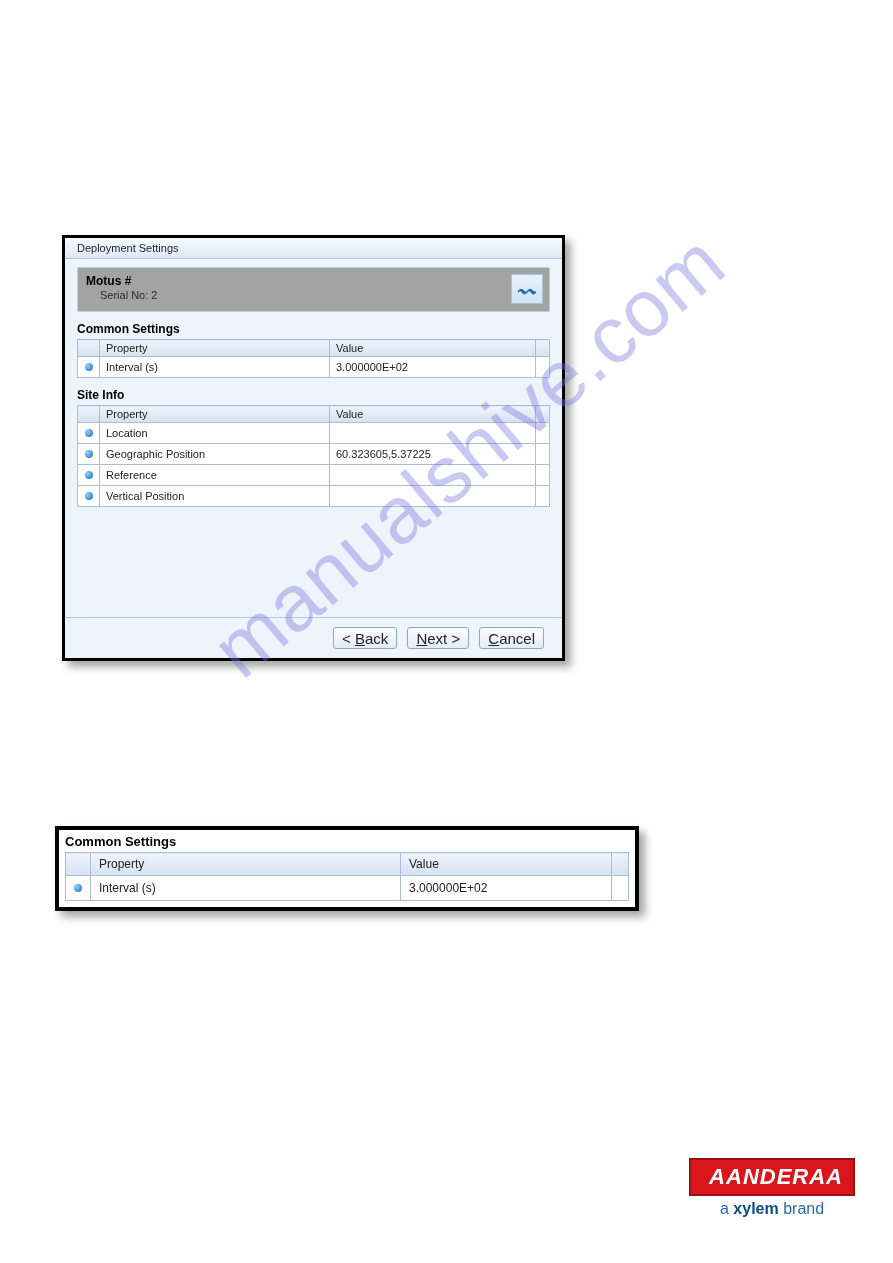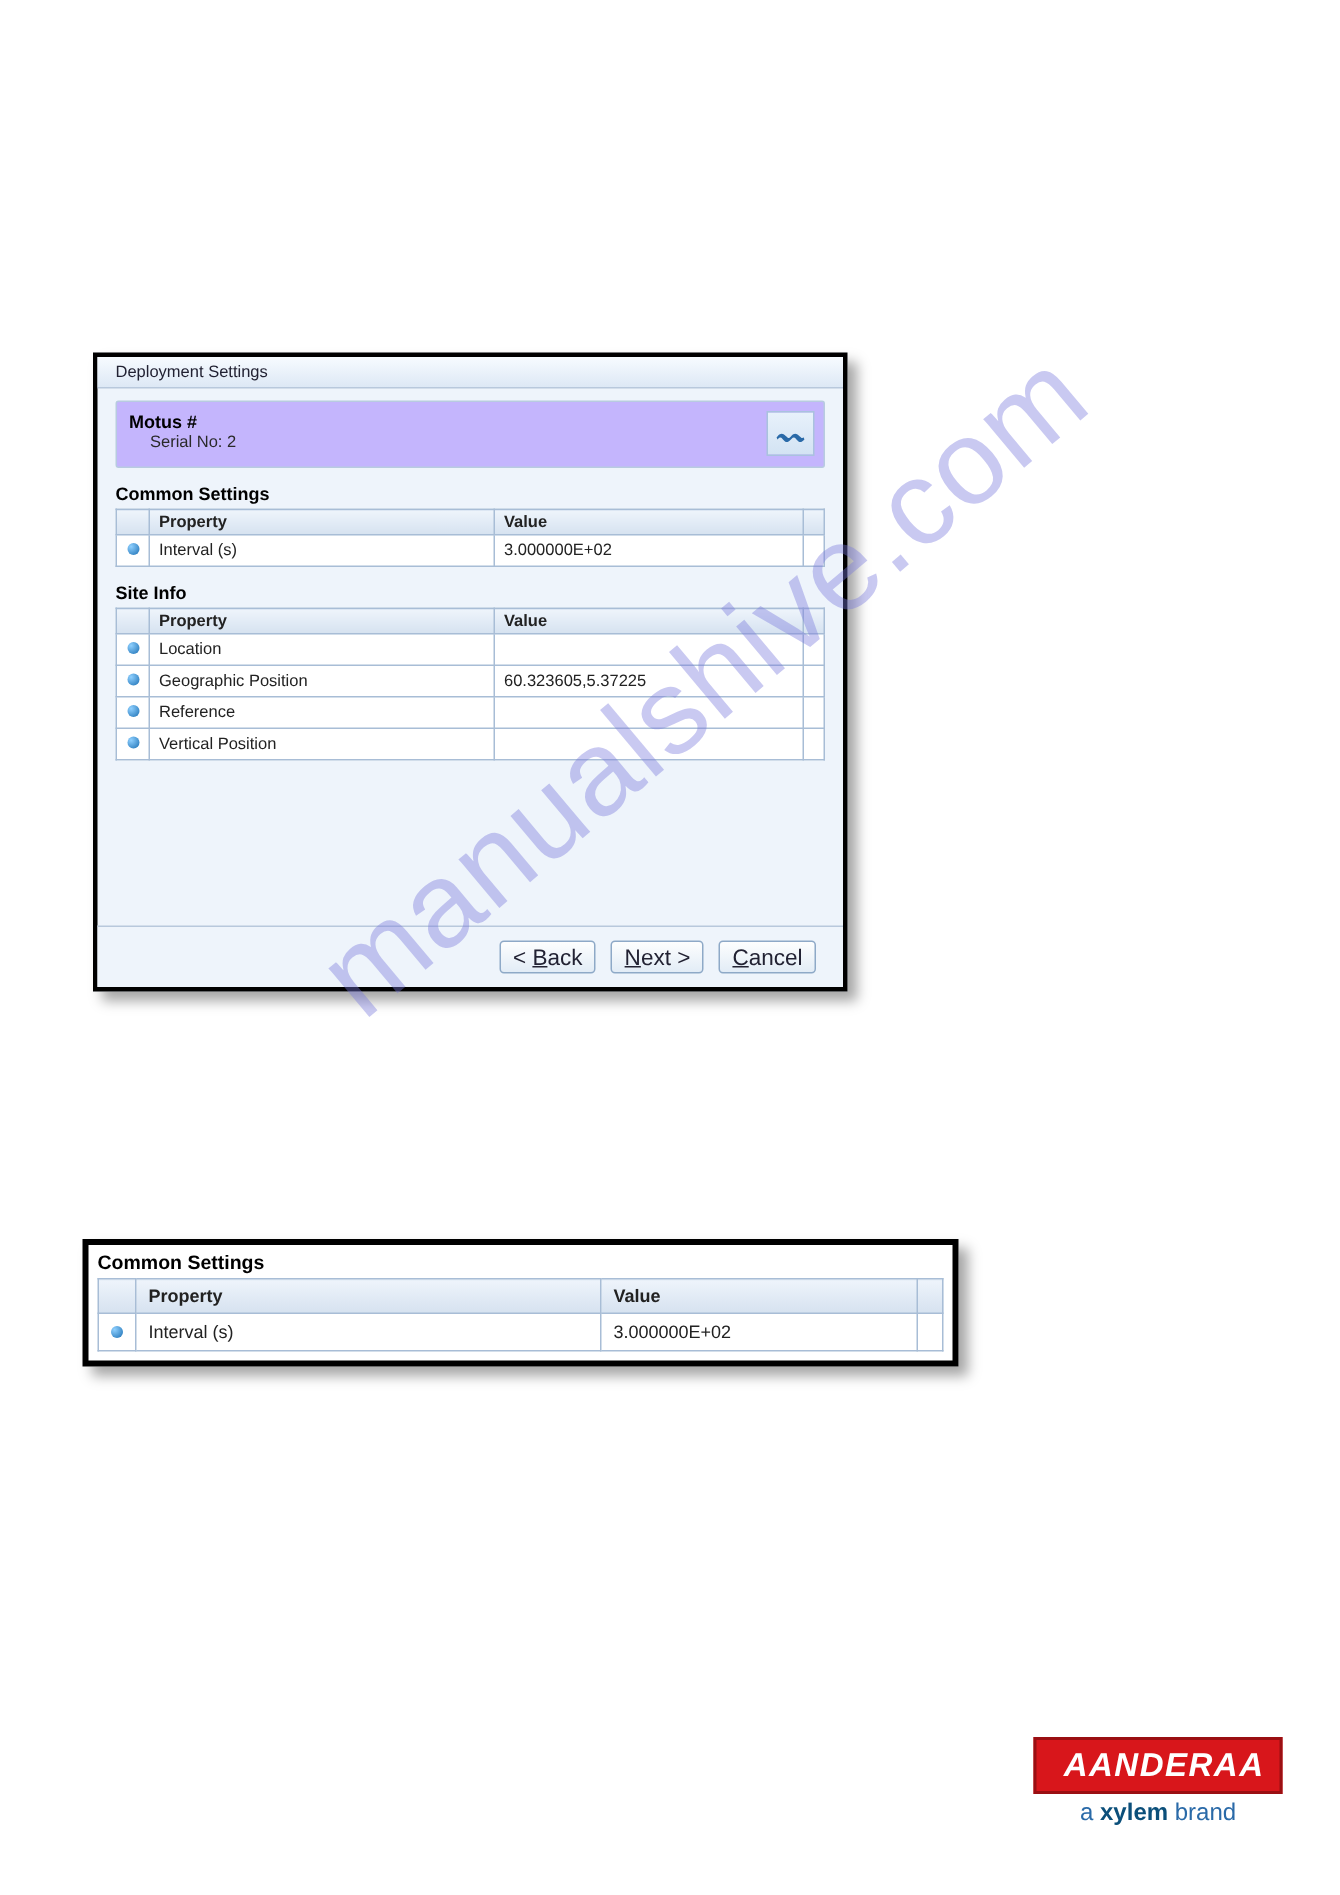--- a/index.html
+++ b/index.html
@@ -46,21 +46,21 @@
     color: #223;
     padding-left: 12px;
     line-height: 20px;
   }
   .dlg-body {
     padding: 8px 12px 0 12px;
   }
   .dev-header {
     border: 1px solid #b8cbe0;
     border-radius: 2px;
-    background: #c4b5fd;
+    background: #a3a3a3;
     padding: 6px 8px 8px 8px;
     position: relative;
   }
   .dev-title { font-size: 12px; font-weight: bold; color: #000; }
   .dev-sub   { font-size: 11px; color: #2a2a2a; margin-left: 14px; line-height: 15px; }
   .dev-icon {
     position: absolute;
     right: 6px;
     top: 6px;
     width: 30px;
@@ -84,21 +84,21 @@
   table.prop {
     border-collapse: collapse;
     width: 100%;
     margin-top: 3px;
     font-size: 11px;
     background: #fff;
   }
   table.prop th {
     background: linear-gradient(#eef4fb,#d6e2f0);
     border: 1px solid #a8bdd6;
-    font-weight: bold;
+    font-weight: normal;
     text-align: left;
     padding: 2px 6px;
     color: #222;
   }
   table.prop td {
     border: 1px solid #a8bdd6;
     padding: 2px 6px;
     height: 16px;
     color: #222;
     background: #fff;

